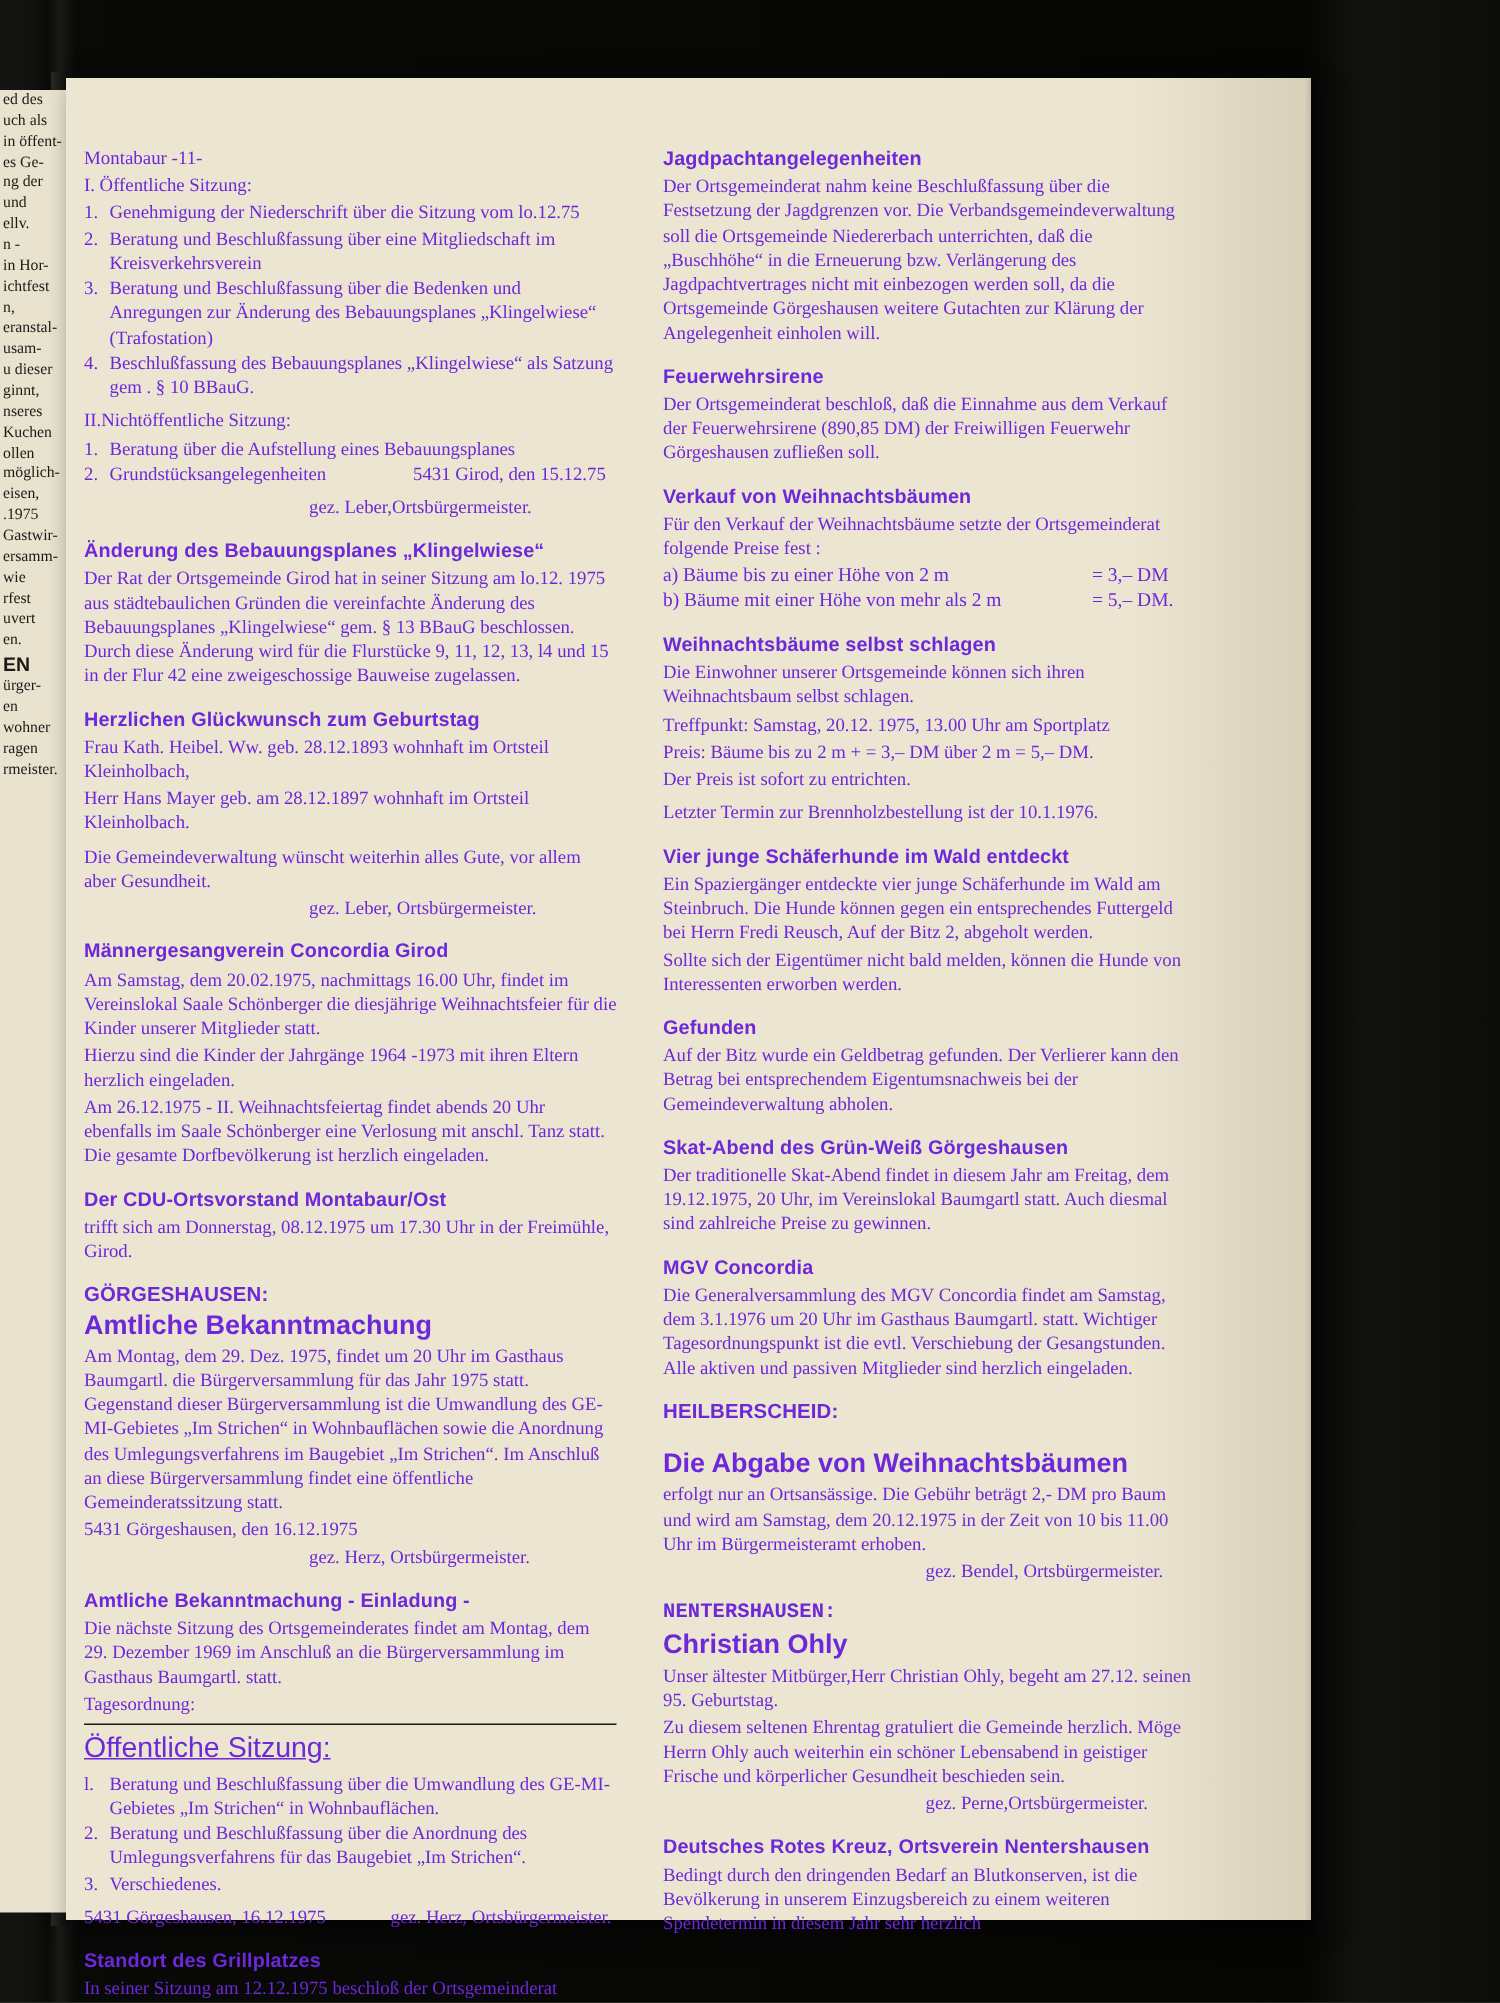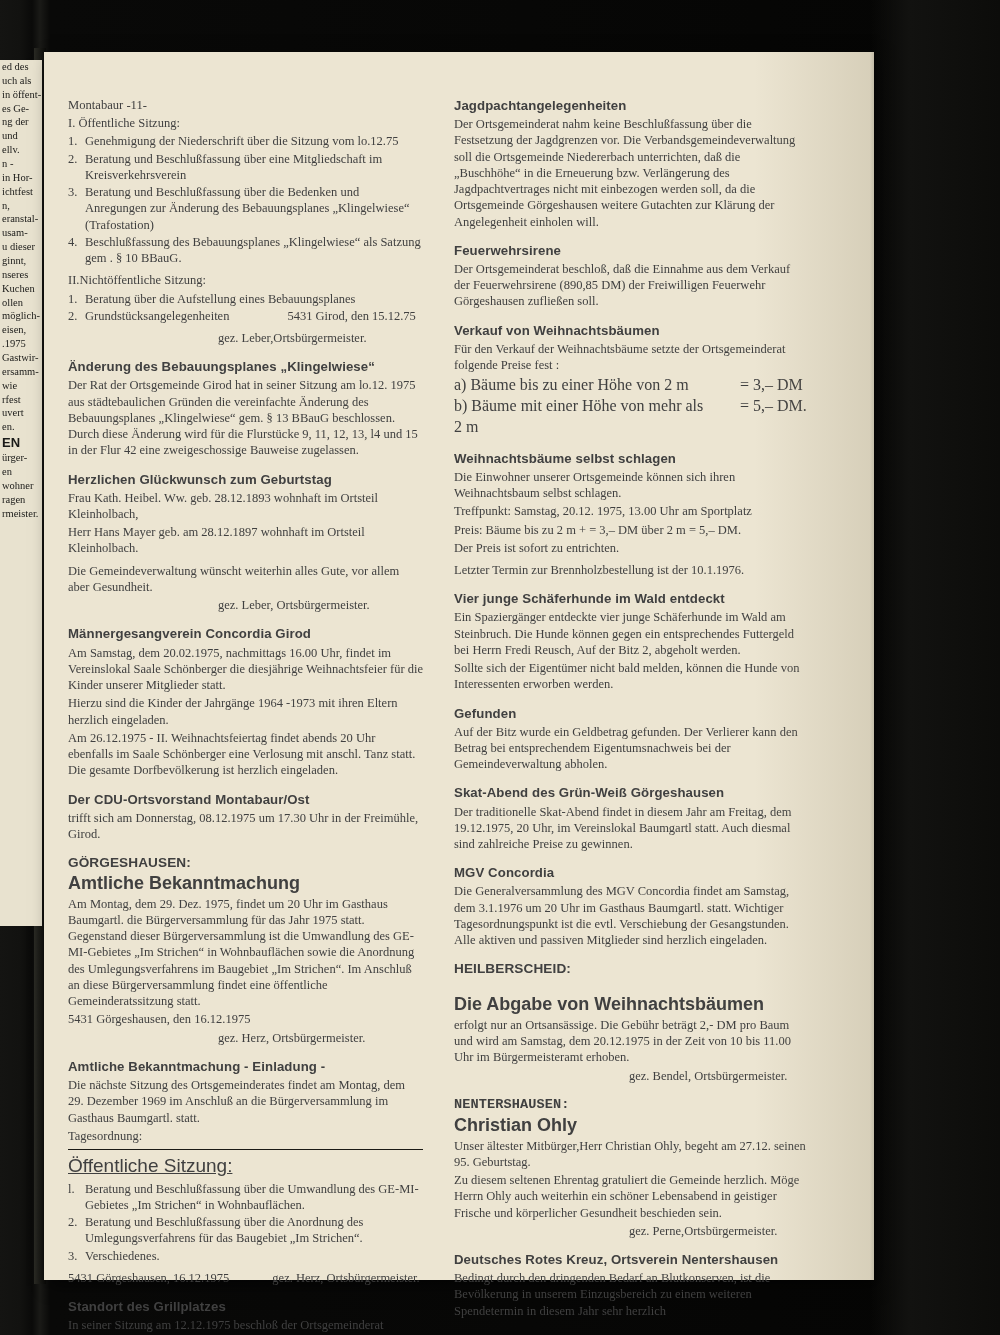--- a/index.html
+++ b/index.html
@@ -18,22 +18,23 @@
   
   .scan-bg {
     position: absolute;
     left: 0; top: 0;
     width: 1000px; height: 1335px;
     background: linear-gradient(90deg,#141412 0%, #121210 2%, #0a0a09 3.2%, #1a1a17 4%, #090908 5%, #050504 100%);
   }
   .left-strip {
     position: absolute;
     left: 0; top: 60px;
-    width: 42px; height: 866px;
+    width: 42px; height: 1215px;
     background: #e8e2cf;
+    padding-left: 20px;
   }
   .left-strip-inner {
     position: absolute;
     left: 0; top: 0;
     width: 42px; height: 1215px;
     overflow: hidden;
     color: #1a1a18;
     font-size: 10.5px;
     line-height: 1.32;
   }
@@ -60,24 +61,24 @@
     background: linear-gradient(90deg, rgba(20,20,18,0.0) 0%, #121210 30%, #0c0c0a 100%);
   }
   .spine {
     position: absolute;
     left: 34px; top: 48px;
     width: 12px; height: 1236px;
     background: linear-gradient(90deg,#2a2a24,#0a0a08);
   }
   .content {
     position: absolute;
-    left: 12px; top: 46px;
+    left: 0; top: 46px;
     width: 802px;
     height: 1160px;
-    color: #404040;
+    color: #6d28d9;
   }
   .col {
     position: absolute;
     top: 0;
     width: 355px;
   }
   .col-left { left: 12px; }
   .col-right { left: 398px; }
 
   .head {
@@ -141,21 +142,21 @@
     margin: 5px 0 4px 0;
     width: 100%;
   }
   .hdr-line {
     font-family: "Liberation Serif", serif;
     font-size: 12.6px;
     margin-bottom: 2px;
   }
   .price-row {
     display: flex;
-    font-size: 16px;
+    font-size: 13px;
     line-height: 1.3;
     gap: 36px;
   }
   .price-row .lbl { width: 250px; }
 </style>
 </head>
 <body>
 
 <div class="page">
   <div class="scan-bg"></div>

